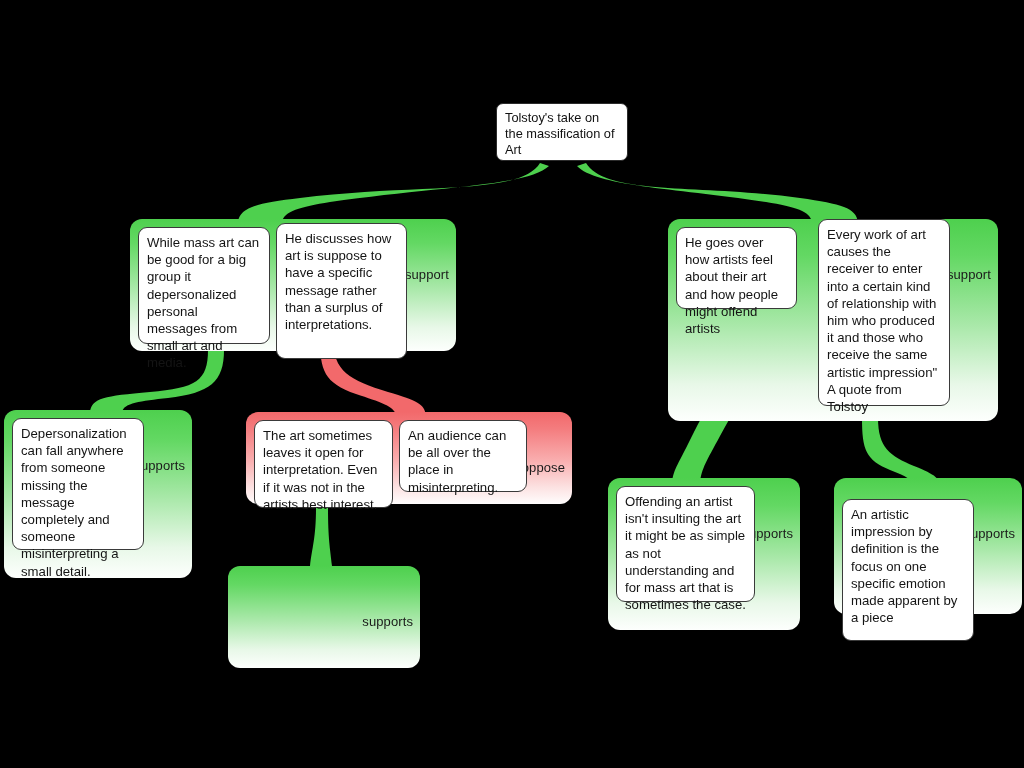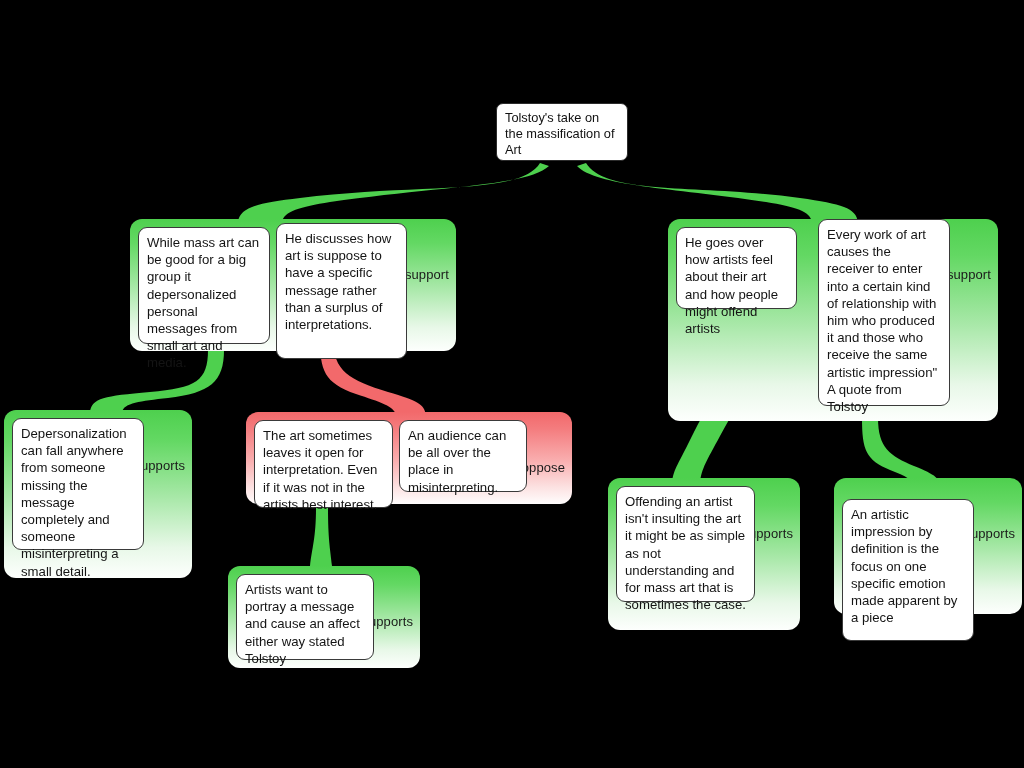--- a/index.html
+++ b/index.html
@@ -87,23 +87,20 @@
     <div class="card" style="left:8px;top:8px;width:139px;height:88px;">
       <div class="txt">The art sometimes leaves it open for interpretation. Even if it was not in the artists best interest.</div>
     </div>
     <div class="card" style="left:153px;top:8px;width:128px;height:72px;">
       <div class="txt">An audience can be all over the place in misinterpreting.</div>
     </div>
   </div>
 
   <div class="group support" style="left:228px;top:566px;width:192px;height:102px;">
     <span class="group-label">supports</span>
-    <div class="card" style="left:8px;top:8px;width:138px;height:86px;">
-      <div class="txt">Artists want to portray a message and cause an affect either way stated Tolstoy</div>
-    </div>
   </div>
 
   <div class="group support" style="left:608px;top:478px;width:192px;height:152px;">
     <span class="group-label">supports</span>
     <div class="card" style="left:8px;top:8px;width:139px;height:116px;">
       <div class="txt">Offending an artist isn't insulting the art it might be as simple as not understanding and for mass art that is sometimes the case.</div>
     </div>
   </div>
 
   <div class="group support" style="left:834px;top:478px;width:188px;height:136px;">

